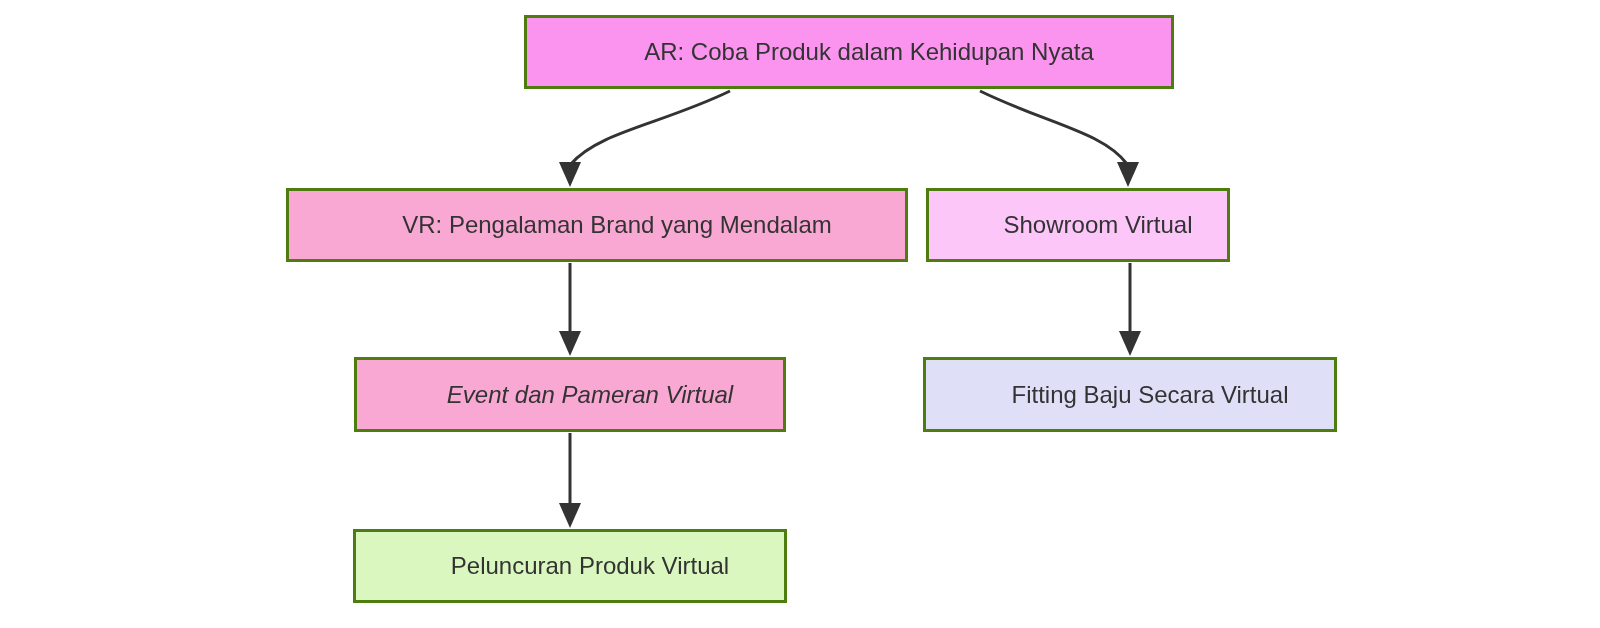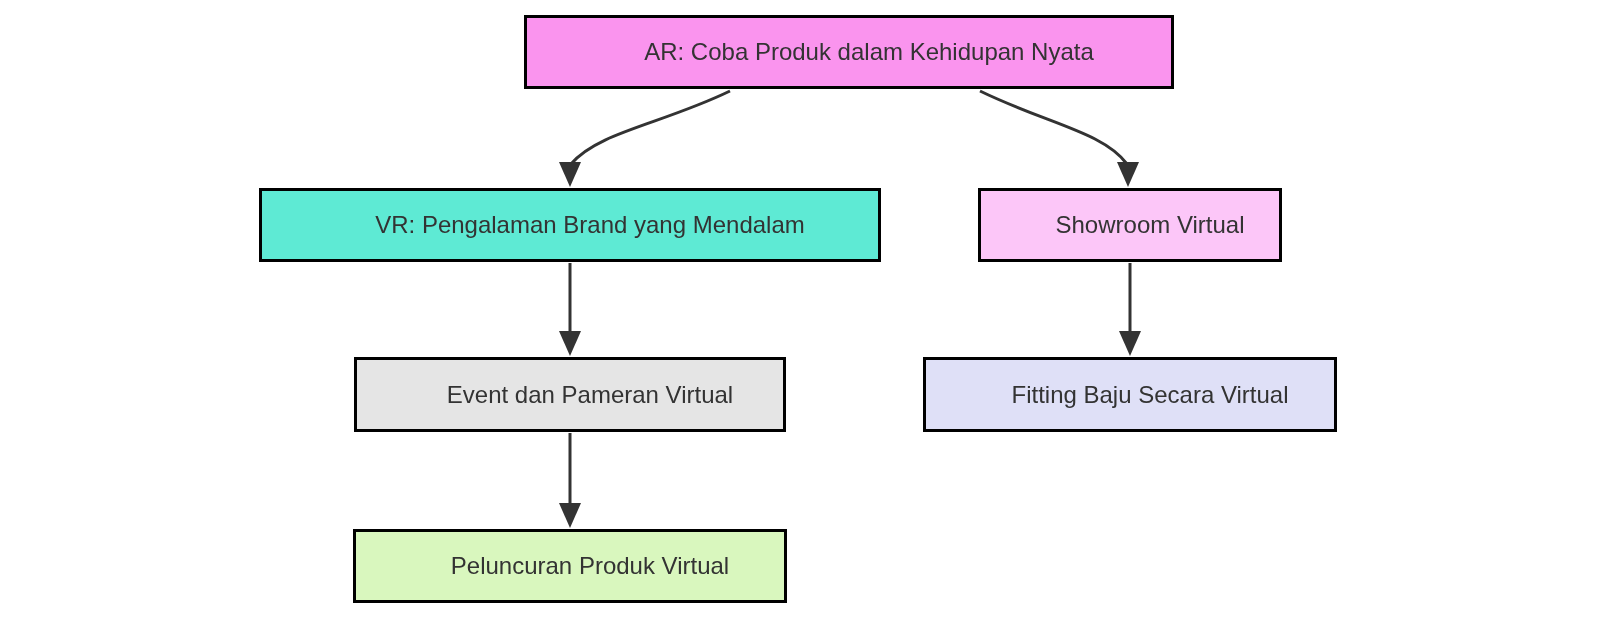--- a/index.html
+++ b/index.html
@@ -26,33 +26,33 @@
     stroke: #333333;
     stroke-width: 3px;
   }
   .edges path.arrowhead {
     fill: #333333;
     stroke: none;
   }
   .node {
     position: absolute;
     box-sizing: border-box;
-    border: 3px solid #000000;
+    border: 3px solid #4d7c0f;
     color: #333333;
     font-size: 24px;
     display: flex;
     align-items: center;
     justify-content: center;
     text-align: center;
     white-space: nowrap;
     padding-left: 40px;
   }
   .node-a { left: 524px; top: 15px;  width: 650px; height: 74px; }
   .node-b { left: 259px; top: 188px; width: 622px; height: 74px; }
-  .node-c { left: 978px; top: 188px; width: 304px; height: 74px; }
+  .node-c { left: 926px; top: 188px; width: 304px; height: 74px; }
   .node-d { left: 354px; top: 357px; width: 432px; height: 75px; }
   .node-e { left: 923px; top: 357px; width: 414px; height: 75px; }
   .node-f { left: 353px; top: 529px; width: 434px; height: 74px; }
 </style>
 </head>
 <body>
 
 <div class="canvas">
 
   <svg class="edges" viewBox="0 0 1600 628" xmlns="http://www.w3.org/2000/svg">
@@ -70,29 +70,29 @@
     <path class="arrowhead" d="M 1119,331 L 1141,331 L 1130,356 Z"></path>
 
     <path class="link" d="M 570,433 L 570,505"></path>
     <path class="arrowhead" d="M 559,503 L 581,503 L 570,528 Z"></path>
   </svg>
 
   <div class="node node-a" style="background-color: rgb(250, 148, 238);">
     <span>AR: Coba Produk dalam Kehidupan Nyata</span>
   </div>
 
-  <div class="node node-b" style="background-color: #5eead4;">
+  <div class="node node-b" style="background-color: #f9a8d4; margin-left: 27px;">
     <span>VR: Pengalaman Brand yang Mendalam</span>
   </div>
 
   <div class="node node-c" style="background-color: rgb(252, 198, 248);">
     <span>Showroom Virtual</span>
   </div>
 
-  <div class="node node-d" style="background-color: #e5e5e5;">
+  <div class="node node-d" style="background-color: #f9a8d4; font-style: italic;">
     <span>Event dan Pameran Virtual</span>
   </div>
 
   <div class="node node-f" style="background-color: rgb(217, 247, 190);">
     <span>Peluncuran Produk Virtual</span>
   </div>
 
   <div class="node node-e" style="background-color: rgb(223, 224, 247);">
     <span>Fitting Baju Secara Virtual</span>
   </div>

